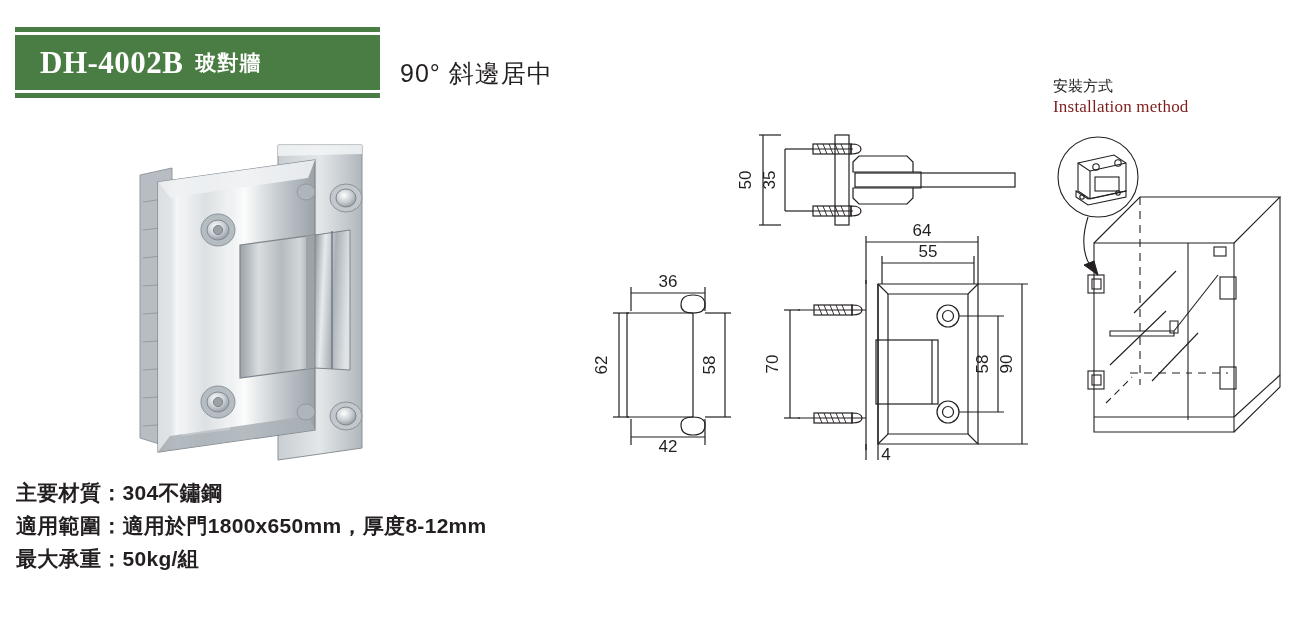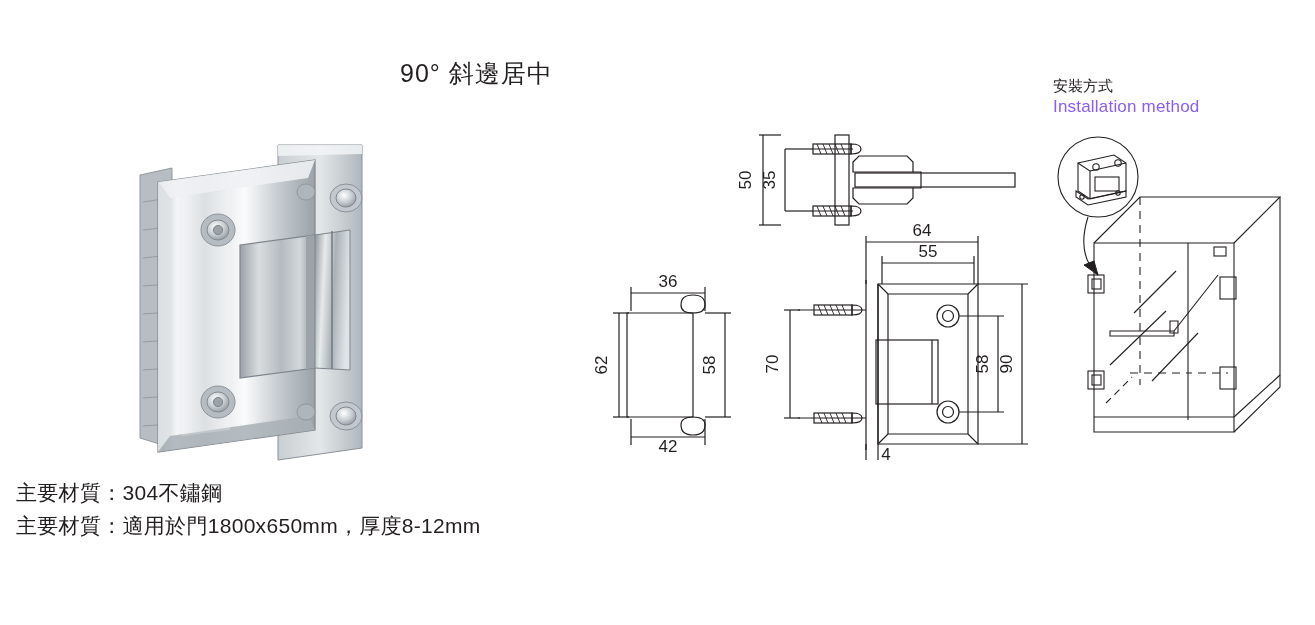--- a/index.html
+++ b/index.html
@@ -37,44 +37,52 @@
   }
   #subtitle{
     position:absolute;left:400px;top:57px;
     font-size:25px;color:#231f20;letter-spacing:1px;
     white-space:nowrap;
   }
 
   
   #install-head{position:absolute;left:1053px;top:76px;line-height:1.35;}
   #install-head .zh{font-size:15px;color:#231f20;display:block;}
-  #install-head .en{font-size:17px;color:#8b5cf6;display:block;letter-spacing:.2px;}
+  #install-head .en{font-size:17px;color:#7f1d1d;display:block;letter-spacing:.2px;font-family:Liberation Serif, serif;}
 
   
   #product-photo{position:absolute;left:110px;top:130px;width:290px;height:335px;}
 
   
   .dwg{position:absolute;}
   #dwg-top{left:735px;top:125px;width:310px;height:110px;}
   #dwg-front{left:595px;top:265px;width:185px;height:190px;}
   #dwg-side{left:760px;top:222px;width:290px;height:240px;}
   #dwg-iso{left:1048px;top:135px;width:267px;height:305px;}
 
   
   #spec-list{position:absolute;left:16px;top:476px;width:1000px;}
   .spec-line{
     font-size:21px;color:#231f20;
-    line-height:33px;white-space:nowrap;letter-spacing:.3px;
+    line-height:33px;white-space:nowrap;letter-spacing:.3px;font-weight:bold;
   }
 </style>
 </head>
 <body>
 
 <div class="page">
 
+  <div id="header-block">
+    <div class="rule rule-top"></div>
+    <div class="title-bar">
+      <span id="model-code">DH-4002B</span>
+      <span id="model-type">玻對牆</span>
+    </div>
+    <div class="rule rule-bot"></div>
+  </div>
 
   <div id="subtitle">90° 斜邊居中</div>
 
   <div id="install-head">
     <span class="zh">安裝方式</span>
     <span class="en">Installation method</span>
   </div>
 
   <svg id="product-photo" viewBox="0 0 290 335">
     <defs>
@@ -379,16 +387,17 @@
       <rect x="172" y="142" width="16" height="22"></rect>
       <rect x="172" y="232" width="16" height="22"></rect>
       <rect x="166" y="112" width="12" height="9"></rect>
     </g>
 
     <path d="M50 140 L36 130 L46 126 Z" fill="#231f20" stroke="#231f20"></path>
   </svg>
 
   <div id="spec-list">
     <div class="spec-line">主要材質：304不鏽鋼</div>
-    <div class="spec-line">主要材質：適用於門1800x650mm，厚度8-12mm</div>
+    <div class="spec-line">適用範圍：適用於門1800x650mm，厚度8-12mm</div>
+    <div class="spec-line">最大承重：50kg/組</div>
   </div>
 
 </div>
 
 </body></html>

